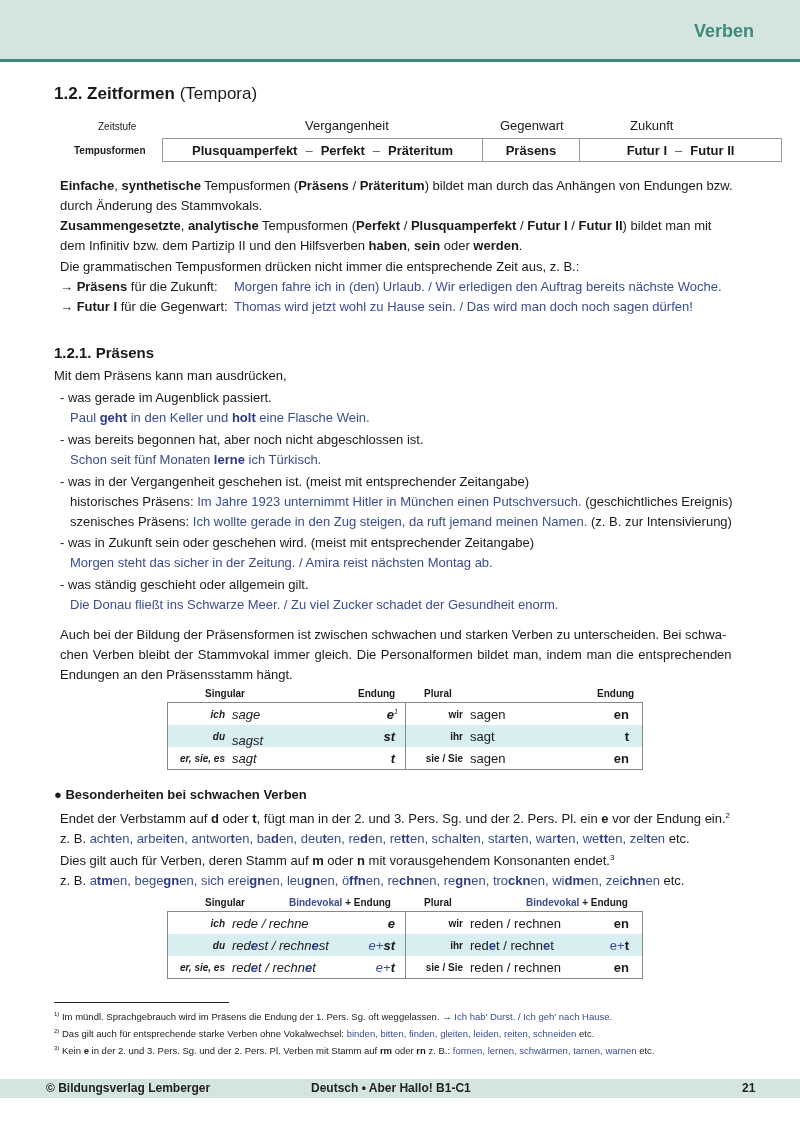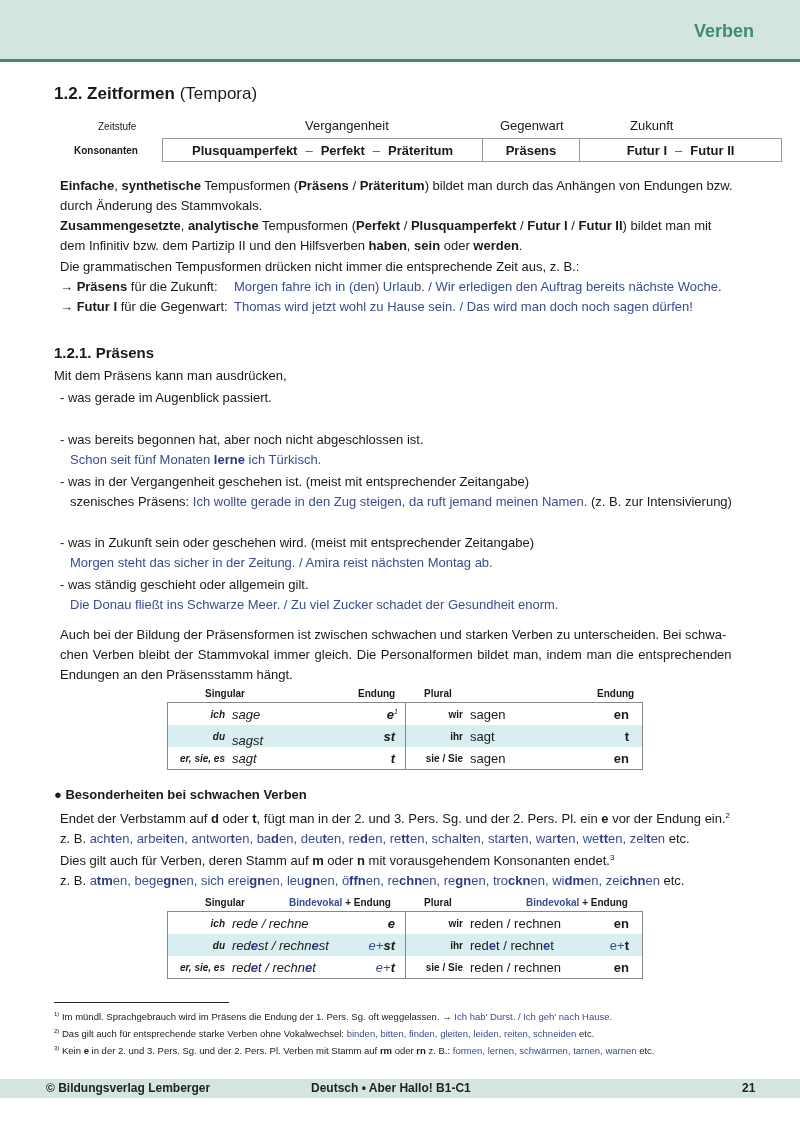--- a/index.html
+++ b/index.html
@@ -63,21 +63,21 @@
   <span>(Tempora)</span>
 </div>
 
 <div class="tempus">
   <div class="row-labels">
     <span class="lab small" style="left:38px;">Zeitstufe</span>
     <span class="lab" style="left:245px;">Vergangenheit</span>
     <span class="lab" style="left:440px;">Gegenwart</span>
     <span class="lab" style="left:570px;">Zukunft</span>
   </div>
-  <span class="rowlab">Konsonanten</span>
+  <span class="rowlab">Tempusformen</span>
   <div class="box">
     <div class="cell" style="width:320px;">
       <span>Plusquamperfekt</span>
       <span class="dash">–</span>
       <span>Perfekt</span>
       <span class="dash">–</span>
       <span>Präteritum</span>
     </div>
     <div class="cell" style="width:97px;">
       <span>Präsens</span>
@@ -102,27 +102,29 @@
   <div class="line">Die grammatischen Tempusformen drücken nicht immer die entsprechende Zeit aus, z. B.:</div>
   <div class="line"><span>→ </span><span class="b">Präsens</span><span> für die Zukunft:</span><span class="blue" style="position:absolute;left:180px;">Morgen fahre ich in (den) Urlaub. / Wir erledigen den Auftrag bereits nächste Woche.</span></div>
   <div class="line"><span>→ </span><span class="b">Futur I</span><span> für die Gegenwart:</span><span class="blue" style="position:absolute;left:180px;">Thomas wird jetzt wohl zu Hause sein. / Das wird man doch noch sagen dürfen!</span></div>
 </div>
 
 <div class="h2">1.2.1. Präsens</div>
 <div class="para" style="top:366px;">Mit dem Präsens kann man ausdrücken,</div>
 
 <div class="para" style="top:388px;">
   <div class="line">- was gerade im Augenblick passiert.</div>
+  <div class="line blue indent"><span>Paul </span><span class="bb">geht</span><span> in den Keller und </span><span class="bb">holt</span><span> eine Flasche Wein.</span></div>
 </div>
 <div class="para" style="top:430px;">
   <div class="line">- was bereits begonnen hat, aber noch nicht abgeschlossen ist.</div>
   <div class="line blue indent"><span>Schon seit fünf Monaten </span><span class="bb">lerne</span><span> ich Türkisch.</span></div>
 </div>
 <div class="para" style="top:472px;">
   <div class="line">- was in der Vergangenheit geschehen ist. (meist mit entsprechender Zeitangabe)</div>
+  <div class="line indent"><span>historisches Präsens: </span><span class="blue">Im Jahre 1923 unternimmt Hitler in München einen Putschversuch.</span><span> (geschichtliches Ereignis)</span></div>
   <div class="line indent"><span>szenisches Präsens: </span><span class="blue">Ich wollte gerade in den Zug steigen, da ruft jemand meinen Namen.</span><span> (z. B. zur Intensivierung)</span></div>
 </div>
 <div class="para" style="top:533px;">
   <div class="line">- was in Zukunft sein oder geschehen wird. (meist mit entsprechender Zeitangabe)</div>
   <div class="line blue indent">Morgen steht das sicher in der Zeitung. / Amira reist nächsten Montag ab.</div>
 </div>
 <div class="para" style="top:575px;">
   <div class="line">- was ständig geschieht oder allgemein gilt.</div>
   <div class="line blue indent">Die Donau fließt ins Schwarze Meer. / Zu viel Zucker schadet der Gesundheit enorm.</div>
 </div>

